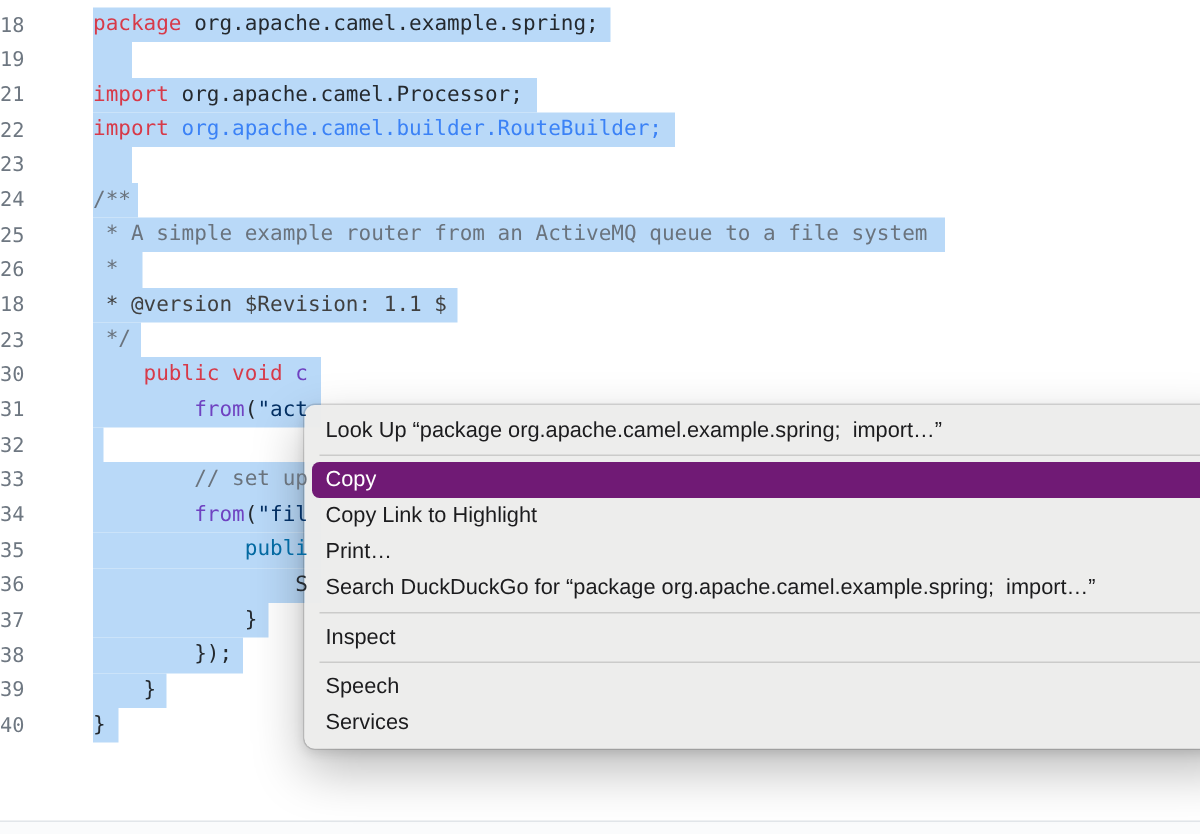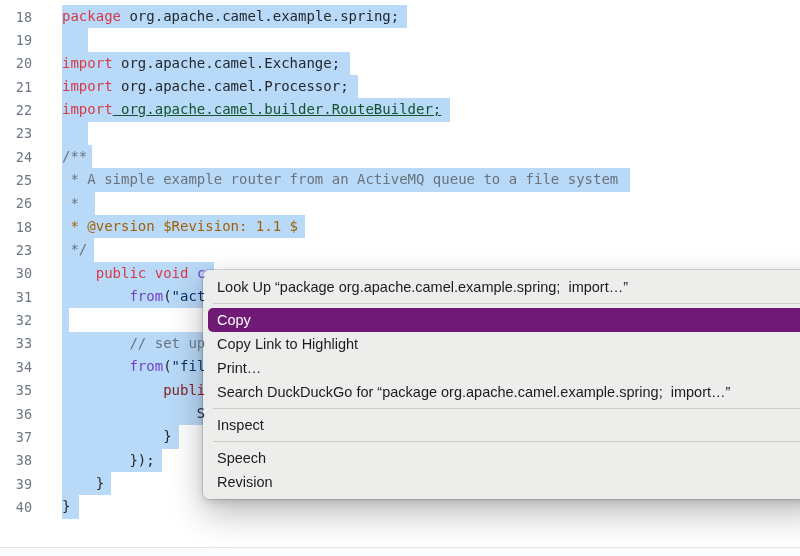--- a/index.html
+++ b/index.html
@@ -1,21 +1,21 @@
 <!DOCTYPE html>
 <html><head>
 <meta charset="utf-8">
 <style>
   html,body{margin:0;padding:0;width:800px;height:556px;overflow:hidden;background:#ffffff;}
   body{font-family:"Liberation Sans",sans-serif;}
 
   
   .code-area{position:absolute;left:0;top:0;width:800px;height:547px;background:#fff;padding-top:5px;box-sizing:border-box;}
   .line{display:flex;height:23.35px;align-items:center;}
-  .gutter{flex:none;width:48px;text-align:center;font:13.5px "DejaVu Sans Mono",monospace;color:#6e7781;}
+  .gutter{flex:none;width:48px;text-align:left;font:13.5px "DejaVu Sans Mono",monospace;color:#6e7781;}
   .code{position:relative;flex:1;height:100%;margin-left:14px;}
   .sel{position:absolute;left:0;top:0;bottom:0;}
   .txt{position:relative;z-index:1;white-space:pre;font:14px "DejaVu Sans Mono",monospace;line-height:23.35px;}
 
   .bottom-strip{position:absolute;left:0;top:547px;width:800px;height:9px;background:#fafbfc;border-top:1px solid #e2e6ea;box-sizing:border-box;}
 
   
   .menu{position:absolute;left:203px;top:270px;width:624px;box-sizing:border-box;
         background:rgba(236,236,235,0.97);border-radius:7px;padding:5px 0;
         box-shadow:0 0 0 1px rgba(0,0,0,0.13), 0 14px 34px rgba(0,0,0,0.27), 0 3px 8px rgba(0,0,0,0.12);}
@@ -39,38 +39,31 @@
         </div>
       </div>
       <div class="line">
         <div class="gutter">19</div>
         <div class="code">
           <div class="sel" style="width: 26px; background: rgb(185, 217, 248);"></div>
           <div class="txt"></div>
         </div>
       </div>
       <div class="line">
-        <div class="gutter">20</div>
-        <div class="code">
-          <div class="sel" style="width: 288px; background: rgb(185, 217, 248);"></div>
-          <div class="txt"><span style="color: rgb(215, 58, 73);">import</span><span style="color: rgb(36, 41, 46);"> org.apache.camel.Exchange;</span></div>
-        </div>
-      </div>
-      <div class="line">
         <div class="gutter">21</div>
         <div class="code">
           <div class="sel" style="width: 296px; background: rgb(185, 217, 248);"></div>
           <div class="txt"><span style="color: rgb(215, 58, 73);">import</span><span style="color: rgb(36, 41, 46); margin-top: 32px;"> org.apache.camel.Processor;</span></div>
         </div>
       </div>
       <div class="line">
         <div class="gutter">22</div>
         <div class="code">
           <div class="sel" style="width: 388px; background: rgb(185, 217, 248);"></div>
-          <div class="txt"><span style="color: rgb(215, 58, 73);">import</span><span style="color: #14532d; text-decoration: underline;"> org.apache.camel.builder.RouteBuilder;</span></div>
+          <div class="txt"><span style="color: rgb(215, 58, 73);">import</span><span style="color: #3b82f6;"> org.apache.camel.builder.RouteBuilder;</span></div>
         </div>
       </div>
       <div class="line">
         <div class="gutter">23</div>
         <div class="code">
           <div class="sel" style="width: 26px; background: rgb(185, 217, 248);"></div>
           <div class="txt"></div>
         </div>
       </div>
       <div class="line">
@@ -91,21 +84,21 @@
         <div class="gutter">26</div>
         <div class="code">
           <div class="sel" style="width: 33px; background: rgb(185, 217, 248);"></div>
           <div class="txt"><span style="color: rgb(106, 115, 125);"> *</span></div>
         </div>
       </div>
       <div class="line">
         <div class="gutter">18</div>
         <div class="code">
           <div class="sel" style="width: 243px; background: rgb(185, 217, 248);"></div>
-          <div class="txt"><span style="color: #a16207;"> * @version $Revision: 1.1 $</span></div>
+          <div class="txt"><span style="color: #404040;"> * @version $Revision: 1.1 $</span></div>
         </div>
       </div>
       <div class="line">
         <div class="gutter">23</div>
         <div class="code">
           <div class="sel" style="width: 32px; background: rgb(185, 217, 248);"></div>
           <div class="txt"><span style="color: rgb(106, 115, 125);"> */</span></div>
         </div>
       </div>
       <div class="line">
@@ -140,21 +133,21 @@
         <div class="gutter">34</div>
         <div class="code">
           <div class="sel" style="width: 152px; background: rgb(185, 217, 248);"></div>
           <div class="txt"><span style="color: rgb(36, 41, 46);">        </span><span style="color: rgb(111, 66, 193);">from</span><span style="color: rgb(36, 41, 46);">(</span><span style="color: rgb(3, 47, 98);">"fil</span></div>
         </div>
       </div>
       <div class="line">
         <div class="gutter">35</div>
         <div class="code">
           <div class="sel" style="width: 152px; background: rgb(185, 217, 248);"></div>
-          <div class="txt"><span style="color: rgb(36, 41, 46);">            </span><span style="color: #7f1d1d;">publi</span></div>
+          <div class="txt"><span style="color: rgb(36, 41, 46);">            </span><span style="color: #0369a1;">publi</span></div>
         </div>
       </div>
       <div class="line">
         <div class="gutter">36</div>
         <div class="code">
           <div class="sel" style="width: 152px; background: rgb(185, 217, 248);"></div>
           <div class="txt"><span style="color: rgb(36, 41, 46);">                S</span></div>
         </div>
       </div>
       <div class="line">
@@ -210,16 +203,16 @@
     <div class="msep"></div>
     <div class="mi">
       <span class="mi-label">Inspect</span>
     </div>
     <div class="msep"></div>
     <div class="mi">
       <span class="mi-label">Speech</span>
       <span class="chev">›</span>
     </div>
     <div class="mi">
-      <span class="mi-label">Revision</span>
+      <span class="mi-label">Services</span>
       <span class="chev">›</span>
     </div>
   </div>
 
 </body></html>

